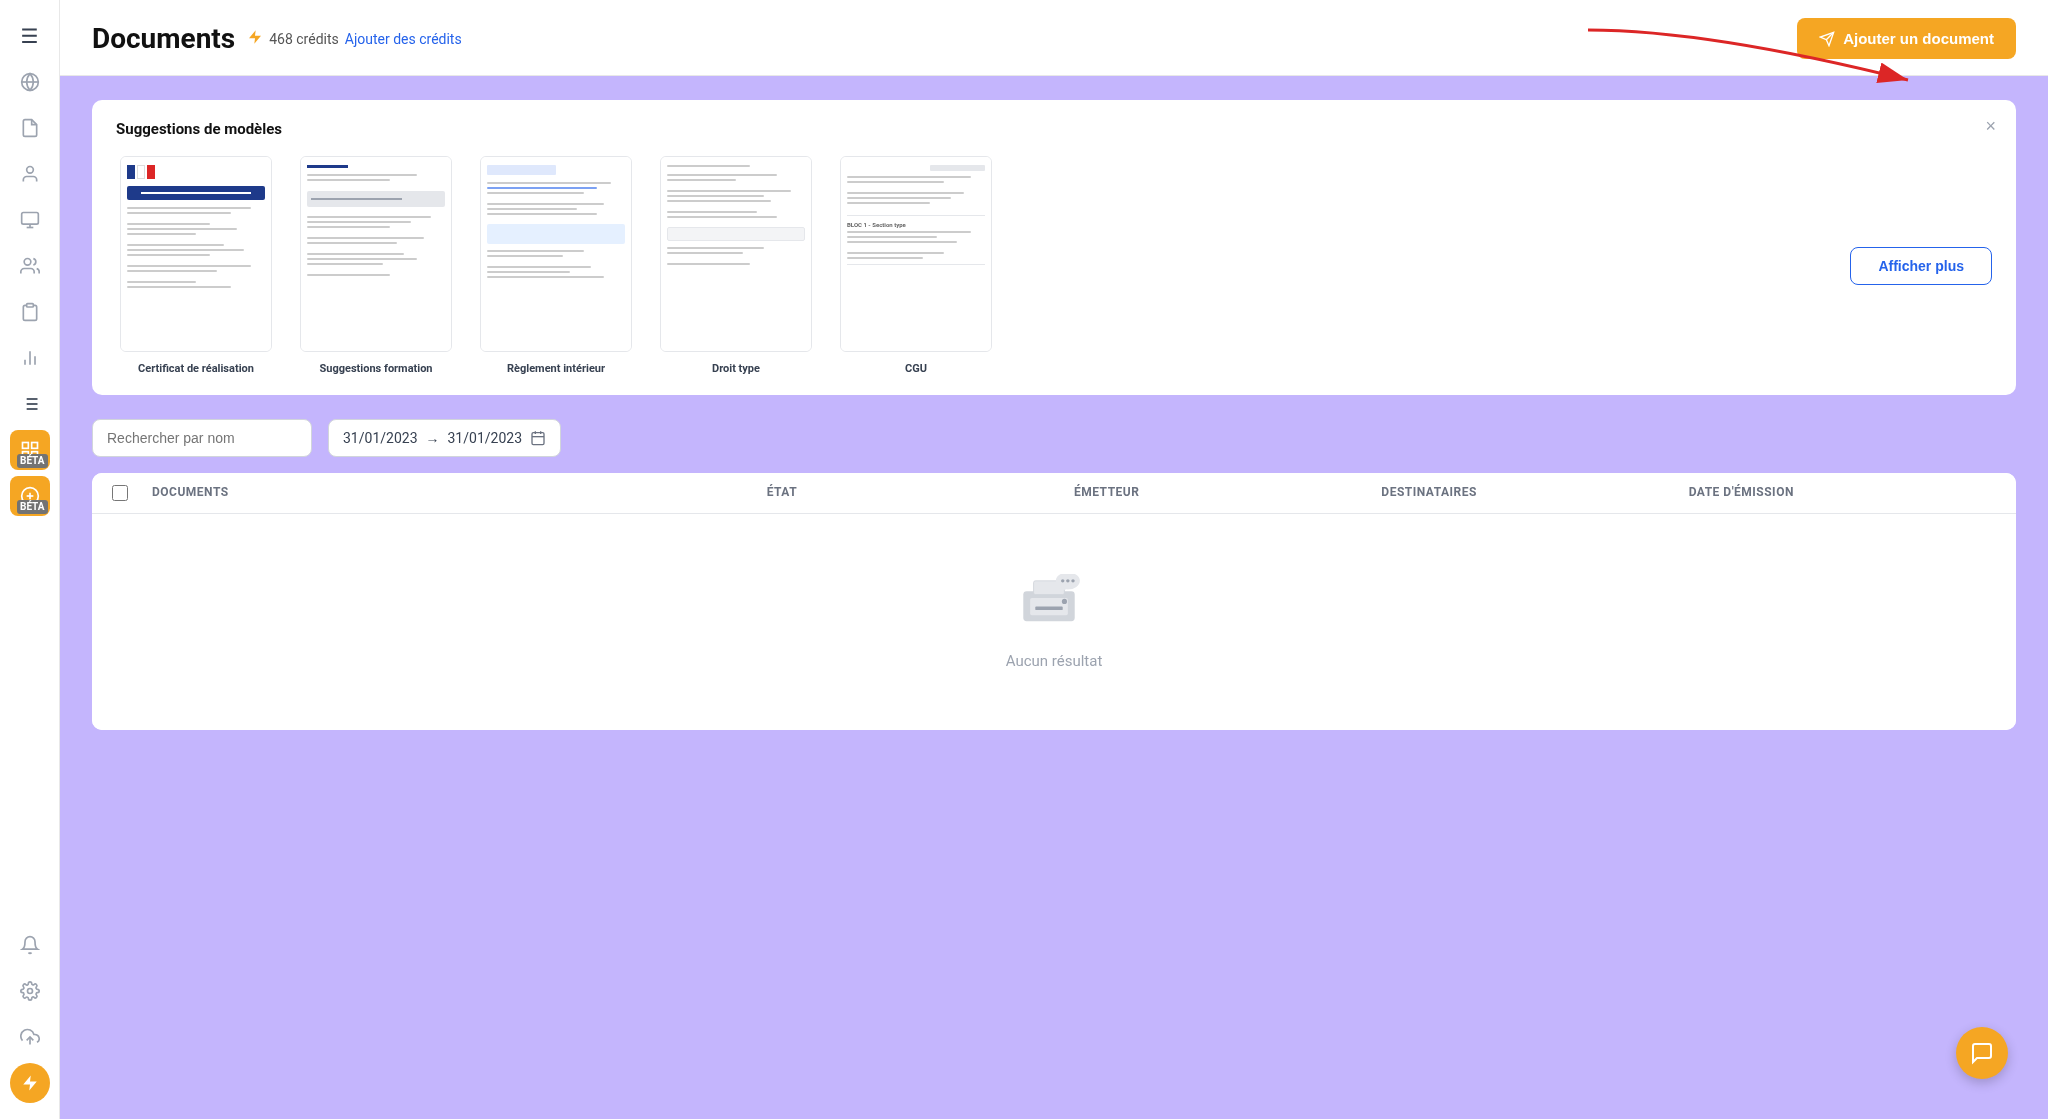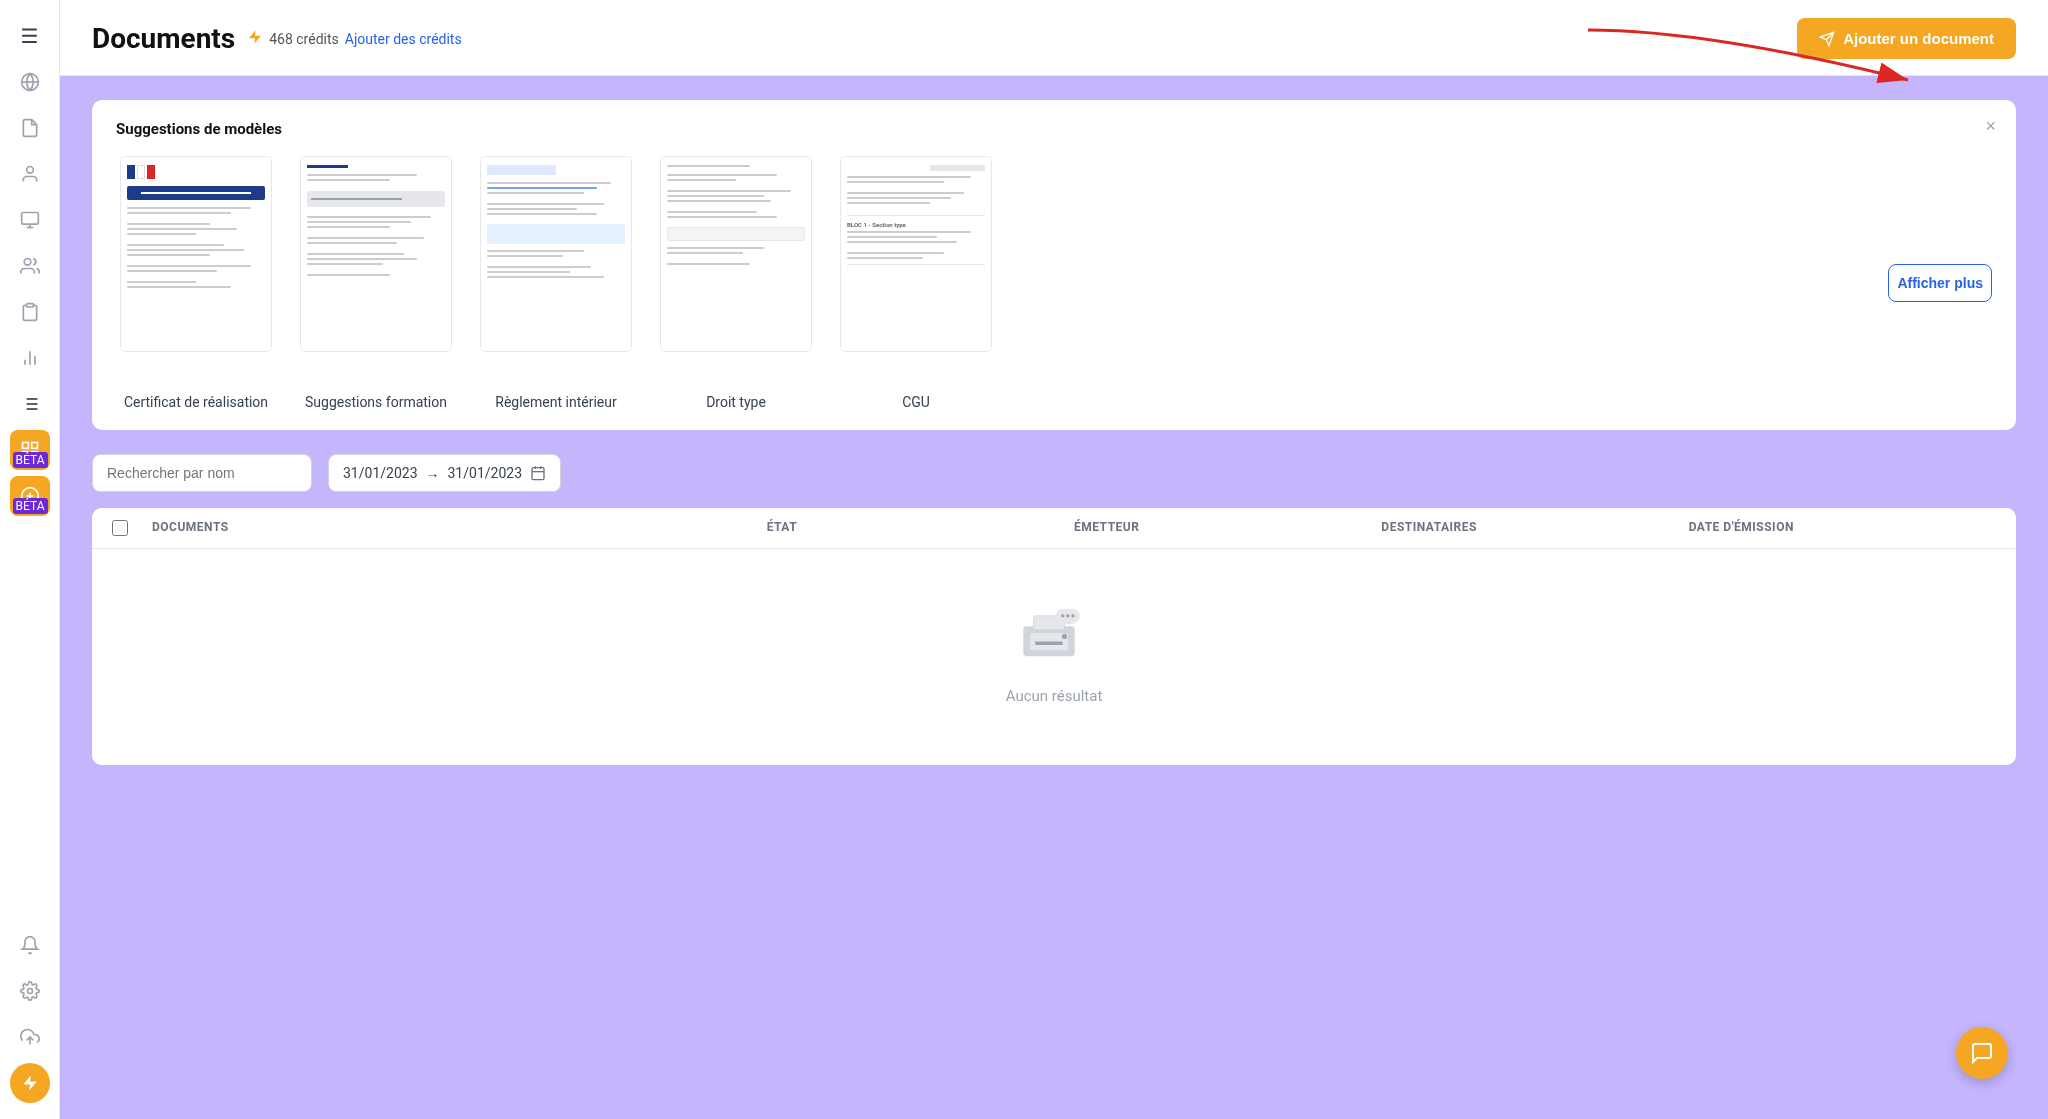--- a/index.html
+++ b/index.html
@@ -23,22 +23,22 @@
     .sidebar-bottom { display: flex; flex-direction: column; align-items: center; gap: 6px; }
     .sidebar-icon {
       width: 40px; height: 40px;
       display: flex; align-items: center; justify-content: center;
       border-radius: 8px; cursor: pointer; color: #9ca3af; font-size: 18px;
       position: relative;
     }
     .sidebar-icon.active { color: #374151; }
     .sidebar-icon .badge {
       position: absolute; bottom: 2px; right: 2px;
-      background: #6d28d9; color: #fff; font-size: 12px;
-      font-weight: 400; padding: 1px 3px; border-radius: 3px;
+      background: #737373; color: #fff; font-size: 10px;
+      font-weight: 700; padding: 1px 3px; border-radius: 3px;
       line-height: 1.2;
     }
 
     
     .main { flex: 1; display: flex; flex-direction: column; overflow: hidden; }
 
     
     .header {
       background: #fff;
       padding: 18px 32px 0 32px;
@@ -90,24 +90,24 @@
     .template-item {
       display: flex; flex-direction: column; align-items: center; gap: 10px;
       cursor: pointer; width: 160px; flex-shrink: 0;
     }
     .template-thumb {
       width: 152px; height: 196px; border: 1px solid #e5e7eb; border-radius: 6px;
       overflow: hidden; background: #fff; position: relative;
       display: flex; flex-direction: column;
     }
     .doc-line { height: 2px; background: #ddd; border-radius: 1px; width: 100%; }
-    .template-label { font-size: 14px; color: #374151; text-align: center; font-weight: 400; margin-top: 32px; }
+    .template-label { font-size: 11px; color: #374151; text-align: center; font-weight: 700; }
     .show-more-btn {
       background: #fff; border: 1.5px solid #2563eb; color: #2563eb;
-      padding: 10px 8px; border-radius: 8px; font-size: 14px; font-weight: 600;
+      padding: 10px 27px; border-radius: 8px; font-size: 14px; font-weight: 600;
       cursor: pointer; white-space: nowrap; align-self: center; margin-left: 16px;
     }
 
     
     .filters-row { display: flex; gap: 16px; margin-bottom: 16px; align-items: center; }
     .search-input {
       border: 1.5px solid #d1d5db; border-radius: 8px; padding: 10px 14px;
       font-size: 14px; color: #9ca3af; background: #fff; width: 220px; outline: none;
     }
     .date-range {

